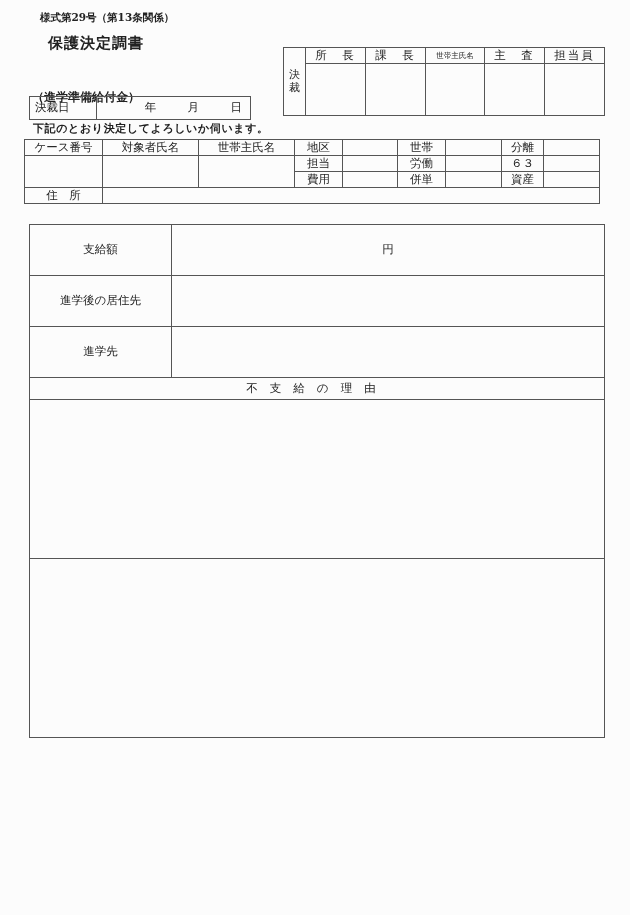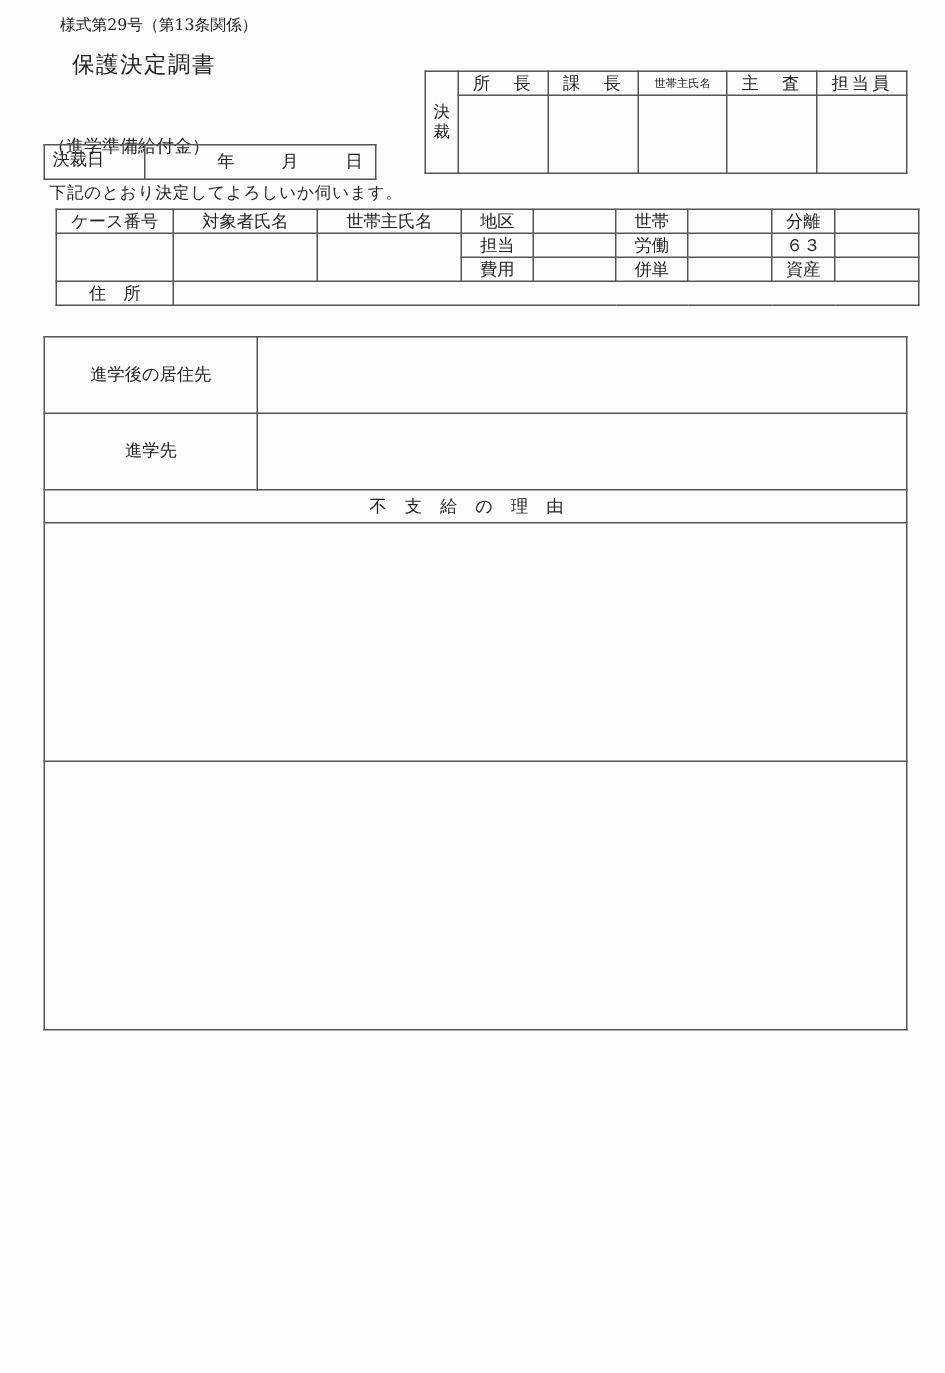--- a/index.html
+++ b/index.html
@@ -2,21 +2,21 @@
 <html><head>
   <meta charset="utf-8">
   <style>
     html, body { margin: 0; padding: 0; background: #fcfcfc; }
     body {
       width: 630px; height: 915px; position: relative; overflow: hidden;
       font-family: "DejaVu Serif", "Liberation Serif", serif;
       color: #222;
     }
     .abs { position: absolute; }
-    .txt { white-space: nowrap; line-height: 1; }
+    .txt { white-space: nowrap; line-height: 1; font-weight: bold; }
     table { border-collapse: collapse; position: absolute; table-layout: fixed; }
     td { border: 1px solid #555; padding: 0; text-align: center; vertical-align: middle;
          font-size: 11px; line-height: 1; overflow: hidden; white-space: nowrap; }
     .form-no { left: 40px; top: 12px; font-size: 10.5px; }
     .title { left: 48px; top: 36px; font-size: 15px; letter-spacing: 1px; }
     .subtitle { left: 32px; top: 63px; font-size: 12px; margin-top: 28px; }
     .intro { left: 33px; top: 123px; font-size: 11px; letter-spacing: 0.6px; }
 
     
     #approval { left: 283px; top: 47px; width: 321px; }
@@ -24,21 +24,21 @@
     #approval td.hdr { height: 15px; font-size: 11.5px; letter-spacing: 2px; text-align: center; }
     #approval td.hdr.small { font-size: 7.5px; letter-spacing: 0; }
     #approval td.stamp { height: 51px; }
 
     
     #date-table { left: 29px; top: 96px; width: 222px; }
     #date-table td { height: 22px; font-size: 11.5px; }
     #date-table td.lbl { width: 61px; text-align: left; padding-left: 5px; font-family: Liberation Serif, serif; }
 
     
-    #case-table { left: 37px; top: 139px; width: 575px; padding-left: 11px; }
+    #case-table { left: 24px; top: 139px; width: 575px; padding-left: 11px; }
     #case-table td { height: 15px; font-size: 11.5px; }
 
     
     #main-table { left: 29px; top: 224px; width: 575px; }
     #main-table td { font-size: 11.5px; }
     .spaced { letter-spacing: 9px; }
     .spaced2 { letter-spacing: 12px; }
   </style>
 </head>
 <body>
@@ -143,20 +143,26 @@
 </tbody>
   </table>
 
 <table id="main-table">
   <colgroup>
     <col style="width:142px">
       <col style="width:433px">
   </colgroup>
   <tbody>
   <tr>
+    <td style="height:50px">支給額</td>
+    <td>
+      <span>円</span>
+    </td>
+  </tr>
+  <tr>
     <td style="height:50px">進学後の居住先</td>
     <td></td>
   </tr>
   <tr>
     <td style="height:50px">進学先</td>
     <td></td>
   </tr>
   <tr>
     <td colspan="2" class="spaced2" style="height:21px">不支給の理由</td>
   </tr>

